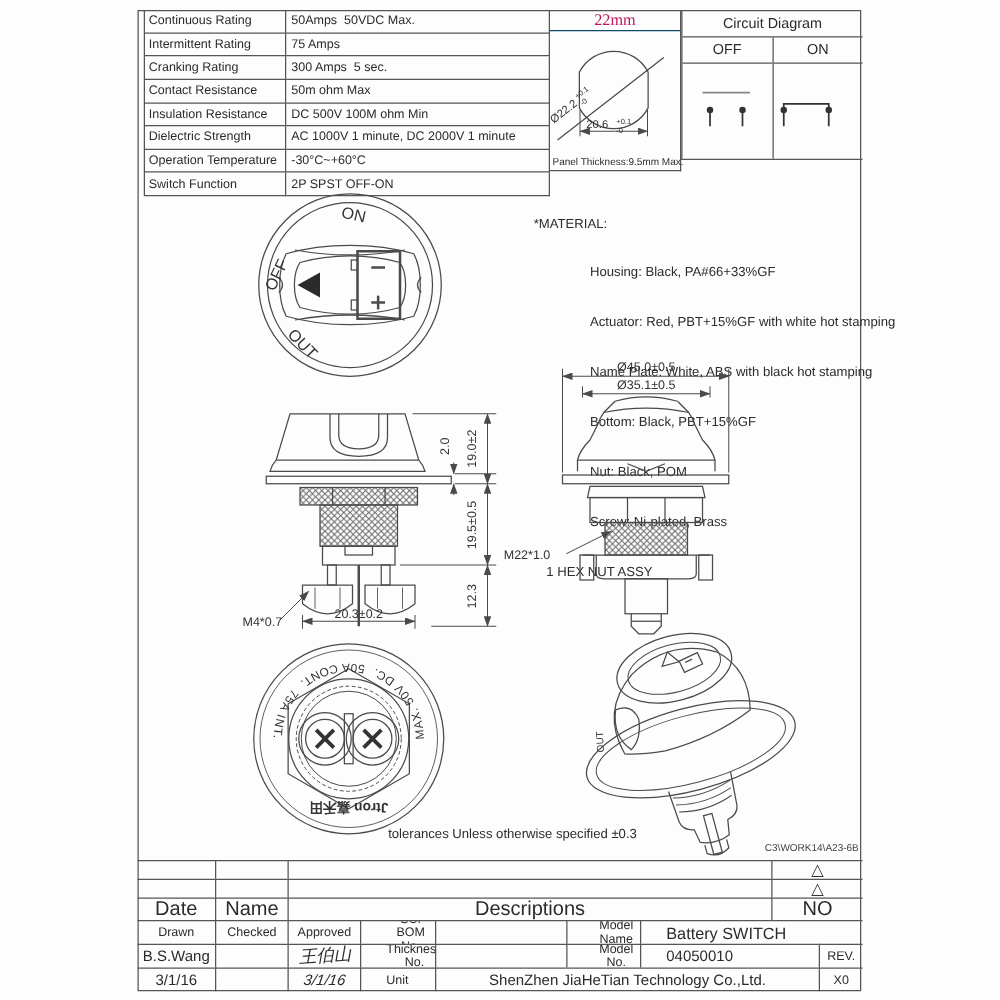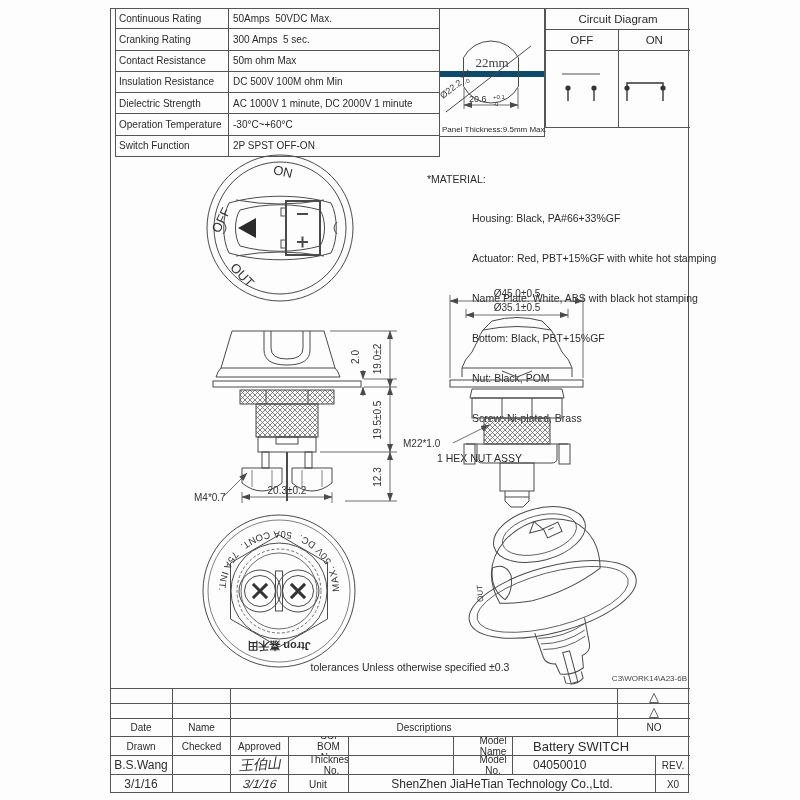--- a/index.html
+++ b/index.html
@@ -10,22 +10,22 @@
   .spec{position:absolute;left:115px;top:8px;width:325px;height:149px;display:flex;flex-direction:column;
         border-left:1px solid #555;box-sizing:border-box;}
   .srow{flex:1;display:flex;}
   .scell{box-sizing:border-box;border-right:1px solid #555;border-bottom:1px solid #555;
          display:flex;align-items:center;font-size:10px;white-space:pre;overflow:hidden;}
   .lab{width:113px;padding-left:3px;}
   .val{flex:1;padding-left:4px;}
   
   .panelcell{position:absolute;left:440px;top:8px;width:105px;height:129px;box-sizing:border-box;
              border-right:1px solid #555;border-bottom:1px solid #555;}
-  .panelhead{height:16px;border-bottom:6px solid #0c4a6e;display:flex;align-items:center;justify-content:center;
-             font-family:"Liberation Serif","DejaVu Serif",serif;font-size:13px;color:#404040;margin-top:47px;}
+  .panelhead{height:16px;border-bottom:1px solid #0c4a6e;display:flex;align-items:center;justify-content:center;
+             font-family:"Liberation Serif","DejaVu Serif",serif;font-size:13px;color:#be185d;}
   .panelnote{position:absolute;left:2px;bottom:2px;font-size:8px;white-space:nowrap;}
   
   .circuit{position:absolute;left:545px;top:8px;width:145px;height:120px;box-sizing:border-box;
            border-bottom:1px solid #555;border-left:1px solid #555;display:flex;flex-direction:column;}
   .chead{height:21px;border-bottom:1px solid #555;display:flex;align-items:center;justify-content:center;font-size:11.5px;}
   .csub{height:20px;display:flex;border-bottom:1px solid #555;}
   .csub div{flex:1;display:flex;align-items:center;justify-content:center;font-size:11.5px;}
   .csub div:first-child{border-right:1px solid #555;}
   .cbody{flex:1;display:flex;}
   .cbody div{flex:1;}
@@ -38,40 +38,44 @@
   
   .tolnote{position:absolute;left:300px;top:661px;width:220px;text-align:center;font-size:10.5px;}
   .docref{position:absolute;left:595px;top:674px;width:92px;text-align:right;font-size:8px;color:#444;}
   
   .tblock{position:absolute;left:110px;top:688px;width:580px;height:105px;box-sizing:border-box;}
   .tcell{position:absolute;box-sizing:border-box;border-top:1px solid #555;display:flex;align-items:center;
          font-size:10px;overflow:hidden;}
   .tcell.bl{border-left:1px solid #555;}
   .tcell.ctr{justify-content:center;}
   .tcell.pad{padding-left:20px;text-align:center;}
-  .hdr{font-size:10px;}
+  .hdr{font-size:16px;}
   .big{font-size:13px;}
   .med{font-size:12px;}
   .sig{font-size:14px;font-style:italic;transform:rotate(-4deg);font-family:"DejaVu Sans","Liberation Sans",sans-serif;}
   .hand{font-size:12px;font-style:italic;transform:skewX(-8deg);}
   .tri{font-size:13px;color:#333;font-family:"DejaVu Sans",sans-serif;line-height:1;}
   
   .art{position:absolute;left:0;top:0;z-index:5;pointer-events:none;}
   svg text{fill:#333;font-family:"Liberation Sans","DejaVu Sans",sans-serif;}
 </style>
 </head>
 <body>
 
 <div class="page">
   <div class="frame"></div>
 
   <div class="spec">
     <div class="srow">
         <div class="scell lab">Continuous Rating</div>
         <div class="scell val">50Amps  50VDC Max.</div>
+      </div>
+    <div class="srow">
+        <div class="scell lab">Intermittent Rating</div>
+        <div class="scell val">75 Amps</div>
       </div>
     <div class="srow">
         <div class="scell lab">Cranking Rating</div>
         <div class="scell val">300 Amps  5 sec.</div>
       </div>
     <div class="srow">
         <div class="scell lab">Contact Resistance</div>
         <div class="scell val">50m ohm Max</div>
       </div>
     <div class="srow">

